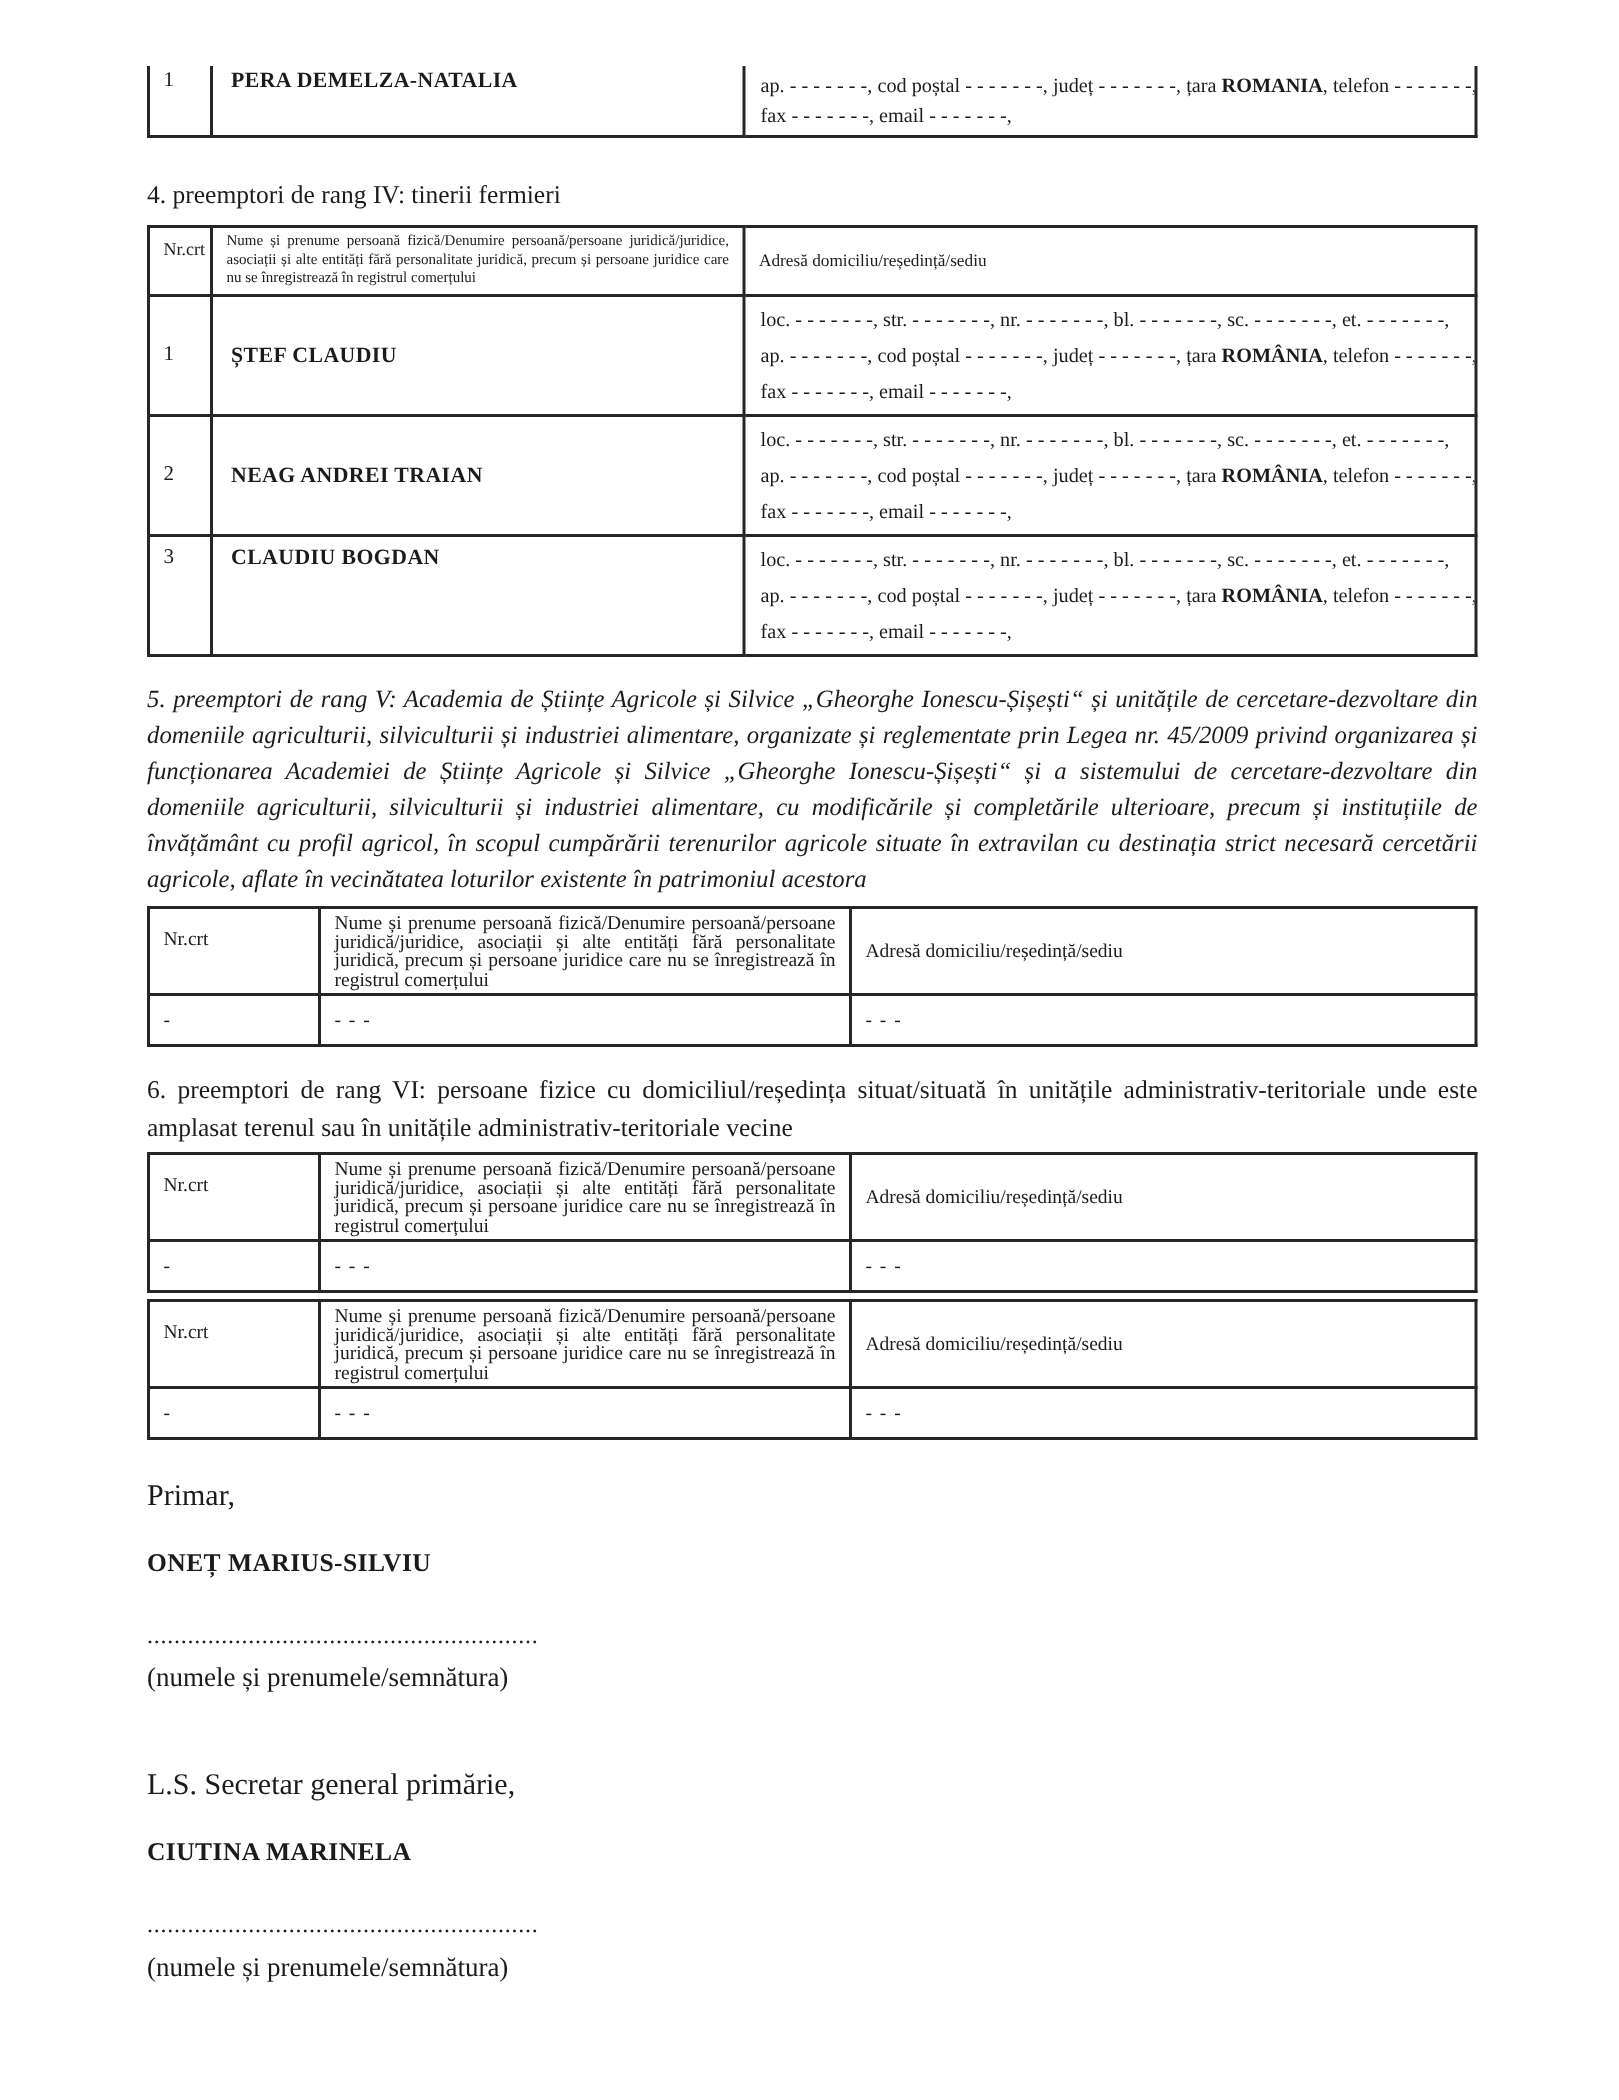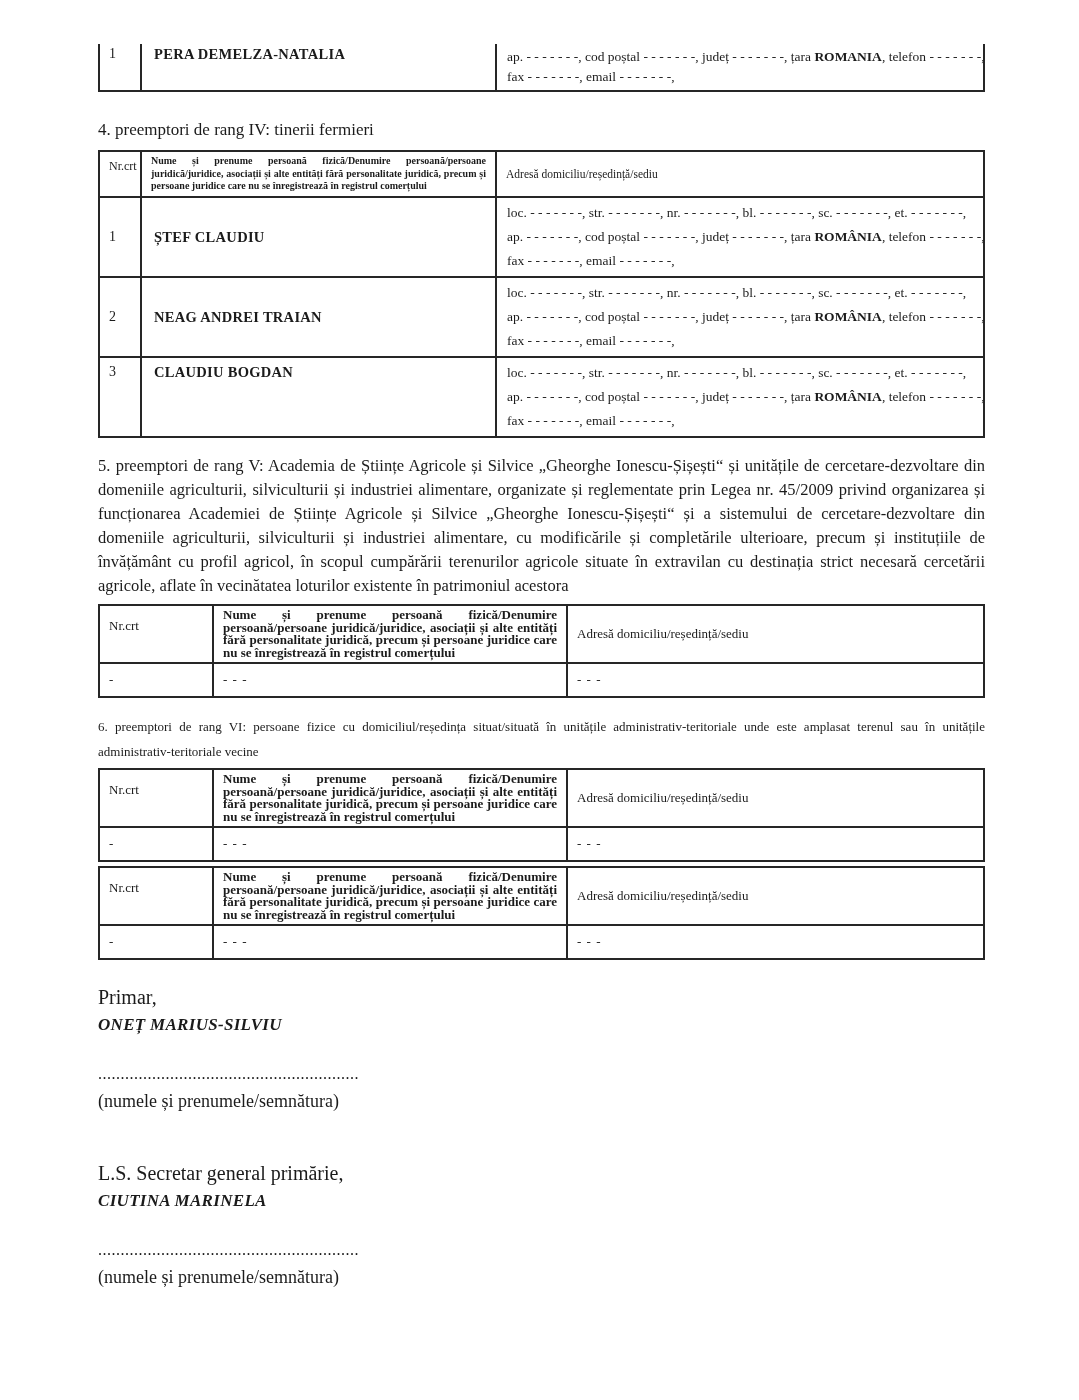--- a/index.html
+++ b/index.html
@@ -25,46 +25,46 @@
   .nr-cell { font-size: 14px; padding: 3px 6px 3px 9px; vertical-align: middle; }
   .name-cell { font-size: 14.5px; font-weight: bold; letter-spacing: .3px; padding: 3px 6px 3px 12px; vertical-align: middle; }
   .addr-cell { font-size: 13.5px; padding: 3px 8px 3px 10px; vertical-align: middle; }
   .addr-line { line-height: 24px; white-space: nowrap; }
   .country { font-weight: bold; }
 
   .va-top { vertical-align: top; padding-top: 6px; }
 
   
   .th-nr { font-size: 12px; padding: 3px 6px 19px 9px; vertical-align: middle; font-weight: normal; }
-  .th-name { font-size: 10px; line-height: 12.5px; text-align: justify; padding: 3px 9px; vertical-align: middle; font-weight: bold; }
+  .th-name { font-size: 10px; line-height: 12.5px; text-align: justify; padding: 3px 9px; vertical-align: middle; font-weight: normal; }
   .th-addr { font-size: 11.5px; padding: 3px 9px; vertical-align: middle; font-weight: normal; }
 
   .h-row { height: 46px; }
   .r-64 { height: 64px; }
   .r-76 { height: 76px; }
 
   .tbl-small .h-row { height: 45px; }
   .tbl-small .data-row { height: 34px; }
   .tbl-small td { font-size: 13px; }
   .tbl-small .dash-nr { padding: 3px 6px 3px 9px; vertical-align: middle; }
   .tbl-small .dash-cell { padding: 3px 9px; vertical-align: middle; letter-spacing: 1px; }
 
   .section-heading { font-size: 17px; line-height: 24px; margin: 26px 0 8px 0; }
-  .section-paragraph { font-size: 16.5px; line-height: 24px; text-align: justify; margin: 16px 0 6px 0; }
-  .heading-two-line { font-size: 13px; line-height: 25px; text-align: justify; margin: 16px 0 4px 0; }
+  .section-paragraph { font-size: 16.5px; line-height: 24px; text-align: justify; margin: 16px 0 6px 0; font-style: italic; }
+  .heading-two-line { font-size: 17px; line-height: 25px; text-align: justify; margin: 16px 0 4px 0; }
   #heading7 { margin: 12px 0 4px 0; }
   #tbl4 { margin-top: 6px; }
   #tbl5 { margin-top: 6px; }
   #tbl6 { margin-top: 4px; }
   #tbl7 { margin-top: 4px; }
 
   
   .place-date { font-size: 17px; font-weight: bold; margin-top: 56px; letter-spacing: .2px; }
   .sig-title { font-size: 20px; margin-top: 26px; }
-  .sig-name { font-size: 17px; font-weight: bold; margin-top: 6px; letter-spacing: .3px; font-style: italic; }
+  .sig-name { font-size: 17px; font-weight: bold; margin-top: 23px; letter-spacing: .3px; }
   .sig-dots { font-size: 16px; margin-top: 30px; letter-spacing: .5px; }
   .sig-caption { font-size: 18px; margin-top: 8px; }
 </style>
 </head>
 <body>
 
 <div class="page">
 
   <table class="tbl-cut">
     <colgroup>

